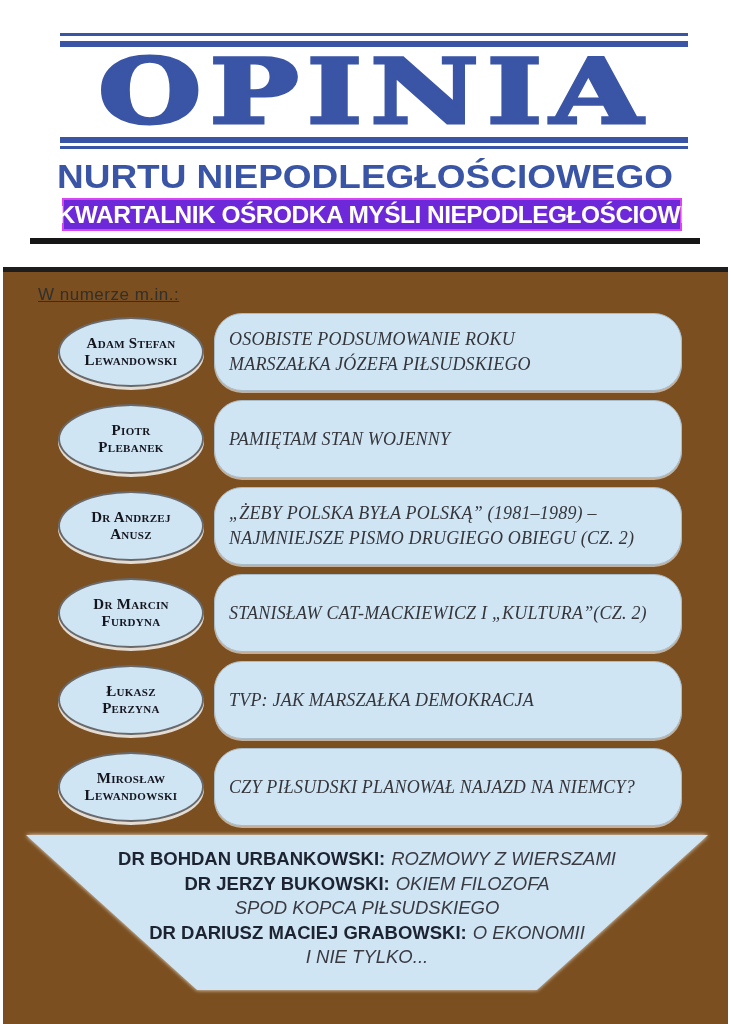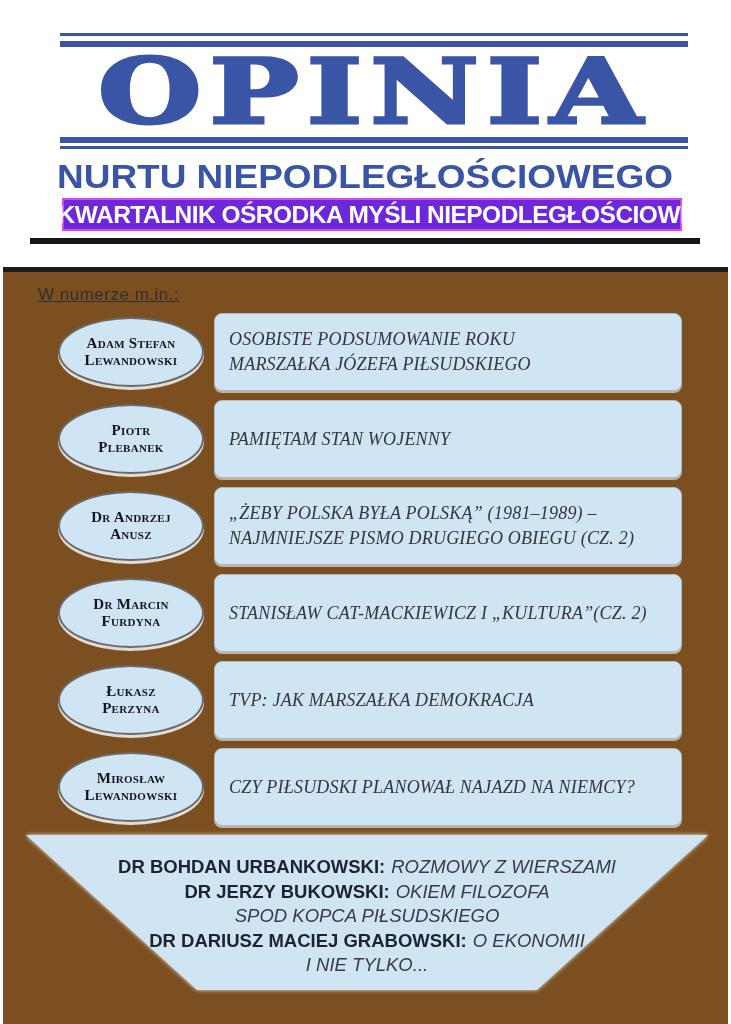--- a/index.html
+++ b/index.html
@@ -59,35 +59,35 @@
     border-radius:50%;background:#CFE5F4;border:2px solid #69696b;
     box-shadow:0 3px 0 rgba(255,255,255,0.8);
     display:flex;flex-direction:column;justify-content:center;text-align:center;
   }
   .author-ellipse div{
     font-weight:700;font-size:15px;line-height:17px;color:#15151e;
     font-variant:small-caps;letter-spacing:0.3px;
   }
   .title-box{
     margin-left:10px;width:468px;height:78px;box-sizing:border-box;flex:none;
-    background:#CFE5F4;border:1px solid #a9bcc9;border-radius:8px;
+    background:#CFE5F4;border:1px solid #a9bcc9;border-radius:28px;
     box-shadow:0 2px 0 rgba(255,255,255,0.55);
     display:flex;flex-direction:column;justify-content:center;
     padding-left:14px;padding-right:4px;
   }
   .title-box div{
     font-style:italic;font-size:18px;line-height:25px;color:#35353a;
     white-space:nowrap;letter-spacing:0.2px;
   }
   
   .trap-wrap{margin:3px 20px 0 23px;filter:drop-shadow(0 0 2px rgba(255,255,255,0.9));}
   .trapezoid{
     height:155px;background:#CFE5F4;
     clip-path:polygon(0 0,100% 0,74.9% 100%,25.1% 100%);
-    text-align:center;box-sizing:border-box;padding-top:20px;
+    text-align:center;box-sizing:border-box;padding-top:12px;
   }
   .fl{font-size:18.5px;line-height:24.5px;white-space:nowrap;}
   .fl-bold{font-weight:700;color:#1d2330;}
   .fl-bold:not(:empty){margin-right:6px;}
   .fl-italic{font-style:italic;color:#3a3a42;}
 </style>
 </head>
 <body>
 
 <div class="page">

